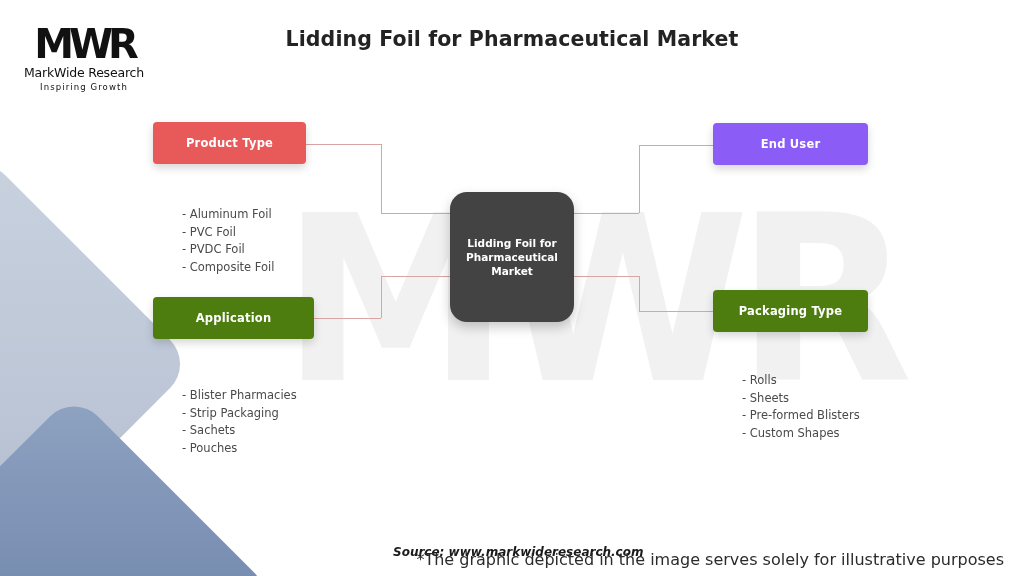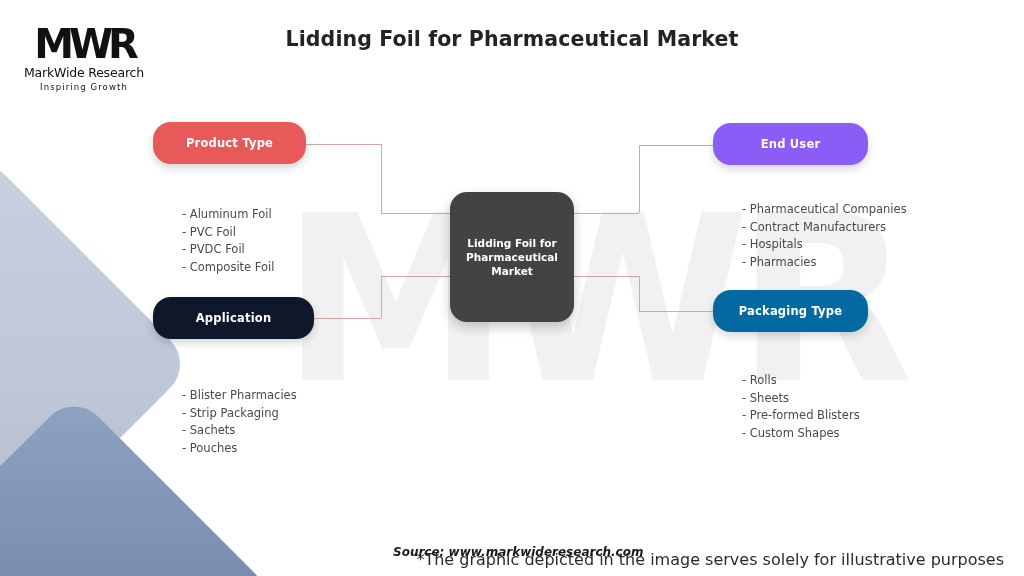--- a/index.html
+++ b/index.html
@@ -119,35 +119,35 @@
     background: #d8a4a4;
     pointer-events: none;
   }
   .conn-h { height: 1px; }
   .conn-v { width: 1px; }
 
   
   .pill {
     position: absolute;
     height: 42px;
-    border-radius: 18px;
+    border-radius: 4px;
     display: flex;
     align-items: center;
     justify-content: center;
     color: #ffffff;
     font-family: "DejaVu Sans", sans-serif;
     font-weight: 700;
     font-size: 11.5px;
     letter-spacing: .2px;
     box-shadow: 0 4px 9px rgba(0,0,0,.16);
   }
   .pill-product   { left: 153px; top: 122px; width: 153px; background: #e8595a; }
   .pill-enduser   { left: 713px; top: 123px; width: 155px; background: #8b5cf6; }
-  .pill-app       { left: 153px; top: 297px; width: 161px; background: #0f172a; }
-  .pill-packaging { left: 713px; top: 290px; width: 155px; background: #0369a1; }
+  .pill-app       { left: 153px; top: 297px; width: 161px; background: #4d7c0f; }
+  .pill-packaging { left: 713px; top: 290px; width: 155px; background: #4d7c0f; }
 
   
   .bullets {
     position: absolute;
     font-family: "DejaVu Sans", sans-serif;
     font-size: 11.5px;
     color: #4a4a4a;
     line-height: 17.5px;
     white-space: nowrap;
     margin-top: 28px;
@@ -241,26 +241,20 @@
   <div class="bullets bullets-product">
     <div>- Aluminum Foil</div>
     <div>- PVC Foil</div>
     <div>- PVDC Foil</div>
     <div>- Composite Foil</div>
   </div>
 
   <div class="pill pill-enduser">
     <span>End User</span>
   </div>
-  <div class="bullets bullets-enduser">
-    <div>- Pharmaceutical Companies</div>
-    <div>- Contract Manufacturers</div>
-    <div>- Hospitals</div>
-    <div>- Pharmacies</div>
-  </div>
 
   <div class="pill pill-app">
     <span>Application</span>
   </div>
   <div class="bullets bullets-app">
     <div>- Blister Pharmacies</div>
     <div>- Strip Packaging</div>
     <div>- Sachets</div>
     <div>- Pouches</div>
   </div>

